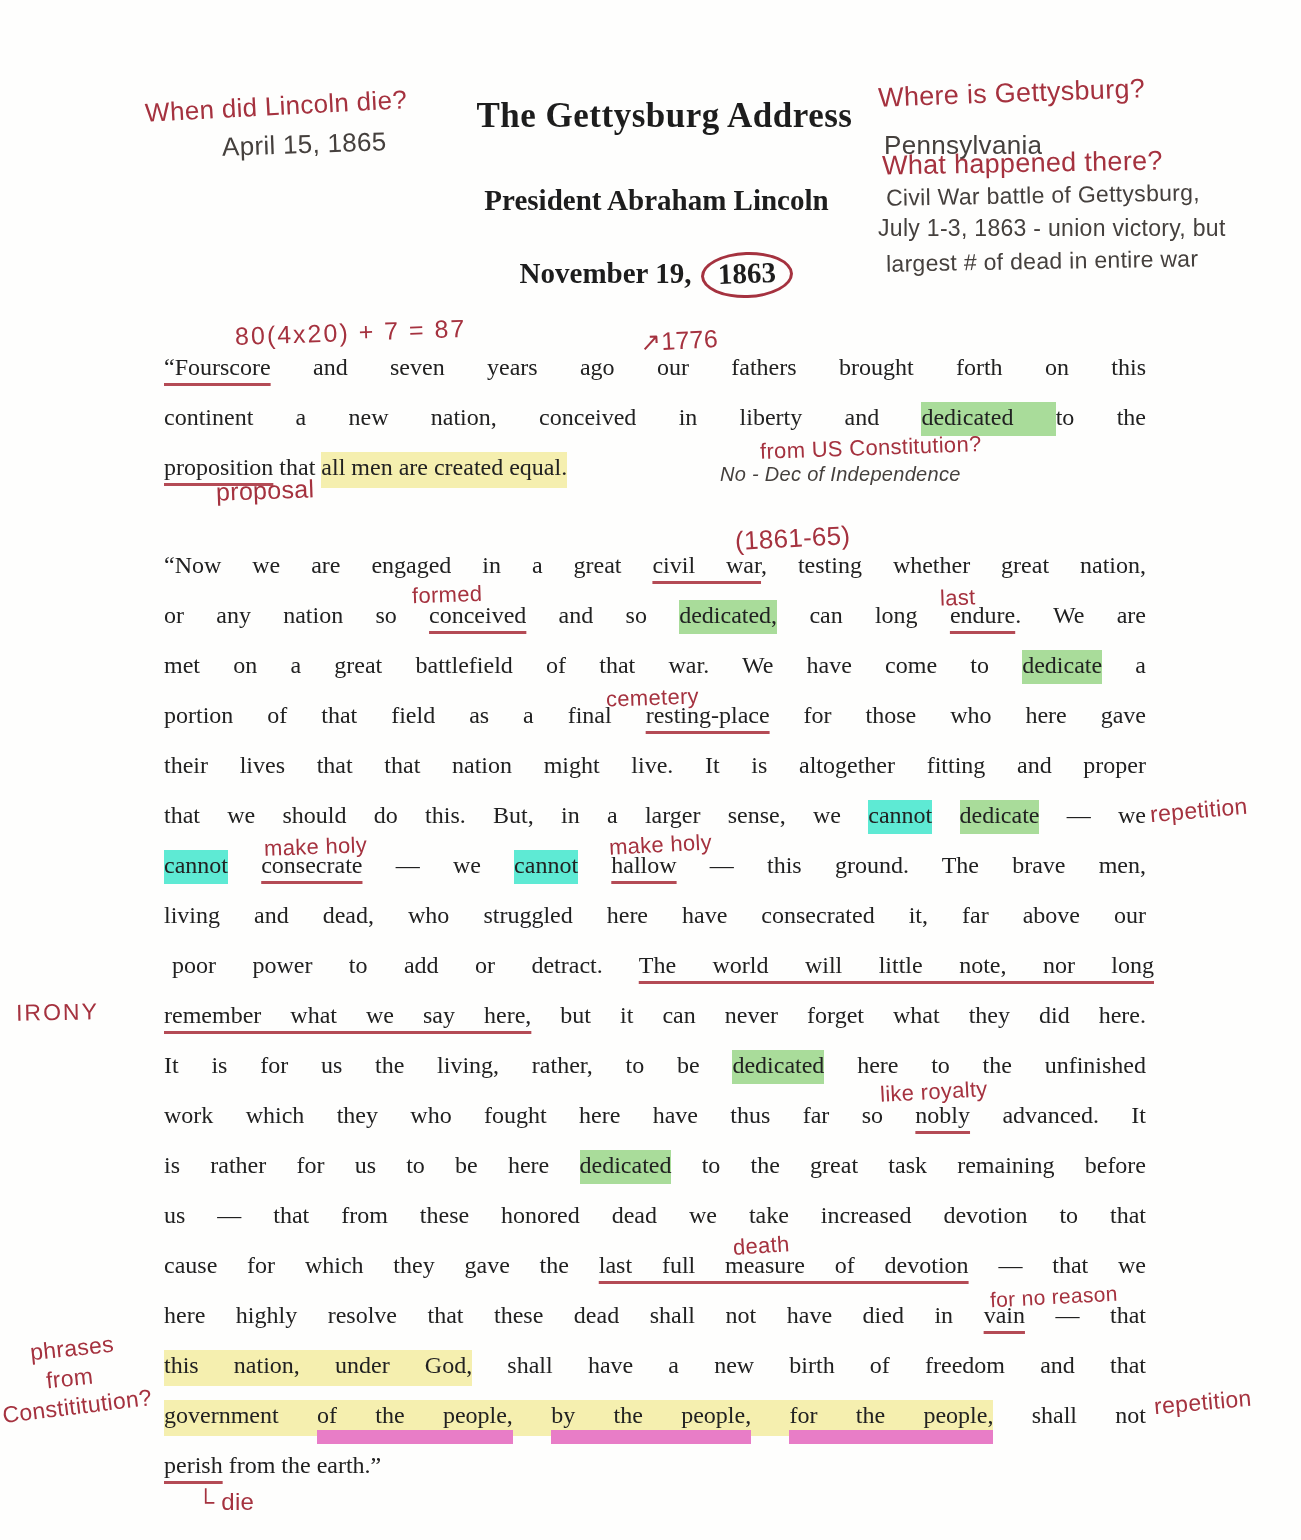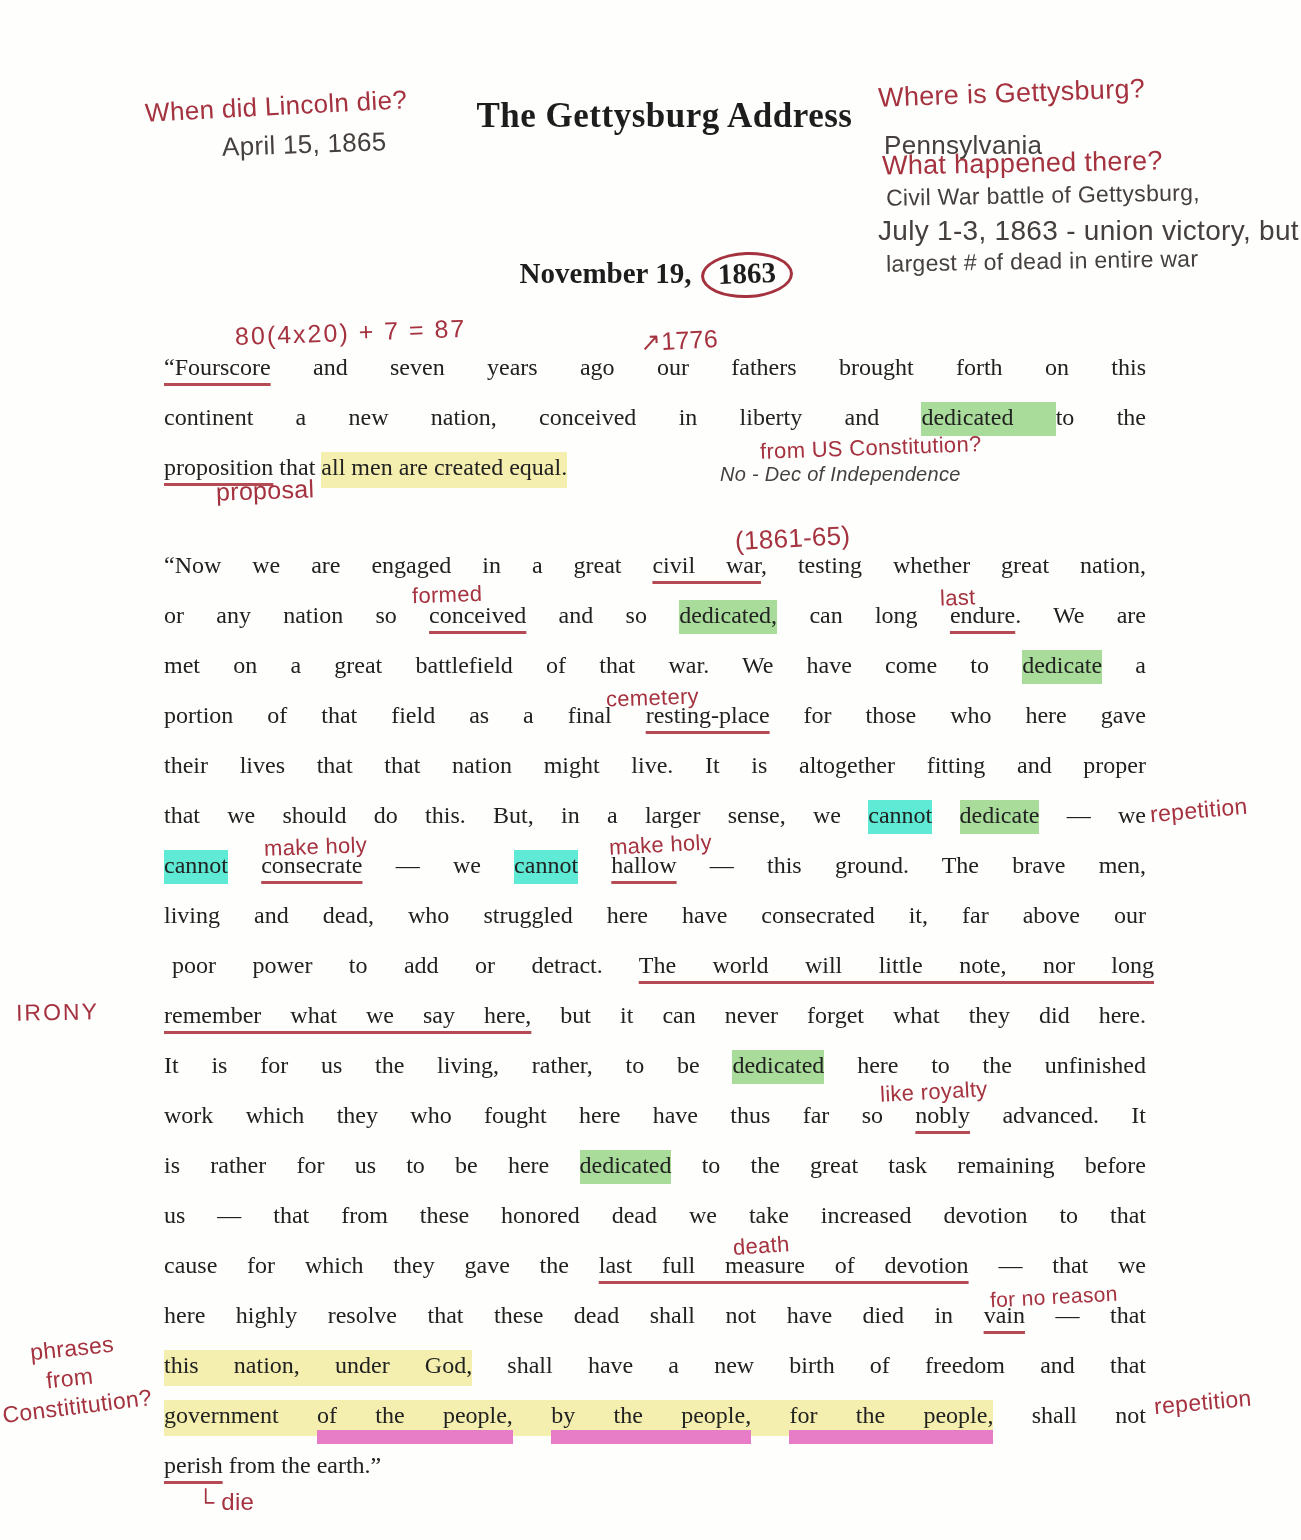--- a/index.html
+++ b/index.html
@@ -61,20 +61,21 @@
     letter-spacing:0.3px; line-height:1.15;
   }
   .hw-red  { color:#a5323f; }
   .hw-dark { color:#45403d; }
 </style>
 </head>
 <body>
 
 <div class="page">
   <h1 class="title">The Gettysburg Address</h1>
+  <h2 class="subtitle">President Abraham Lincoln</h2>
   <div class="dateline">
     <span>November 19,</span><span class="circled">1863</span>
   </div>
   <div id="text-layer">
       <div>
         <div class="tline" style="top: 342px;"><span class="ul">“Fourscore</span><span> and seven years ago our fathers brought forth on this</span></div>
         <div class="tline" style="top: 392px;"><span>continent a new nation, conceived in liberty and </span><span class="hl-g">dedicated </span><span>to the</span></div>
         <div class="tline last" style="top: 442px;"><span class="ul">proposition</span><span> that </span><span class="hl-y">all men are created equal.</span></div>
       </div>
       <div>
@@ -99,21 +100,21 @@
         <div class="tline last" style="top: 1440px;"><span class="ul">perish</span><span> from the earth.”</span></div>
       </div>
     </div>
   <div id="notes-layer">
       <div class="hw hw-red" style="left: 145px; top: 92px; font-size: 26px; transform: rotate(-3deg);">When did Lincoln die?</div>
       <div class="hw hw-dark" style="left: 222px; top: 130px; font-size: 26px; transform: rotate(-2deg);">April 15, 1865</div>
       <div class="hw hw-red" style="left: 878px; top: 78px; font-size: 27px; transform: rotate(-2deg);">Where is Gettysburg?</div>
       <div class="hw hw-dark" style="left: 884px; top: 119px; font-size: 26px; margin-top: 12px;">Pennsylvania</div>
       <div class="hw hw-red" style="left: 882px; top: 148px; font-size: 27px; transform: rotate(-1deg);">What happened there?</div>
       <div class="hw hw-dark" style="left: 886px; top: 182px; font-size: 23px; transform: rotate(-1deg);">Civil War battle of Gettysburg,</div>
-      <div class="hw hw-dark" style="left: 878px; top: 215px; font-size: 28px;">July 1-3, 1863 - union victory, but</div>
+      <div class="hw hw-dark" style="left: 878px; top: 215px; font-size: 23px;">July 1-3, 1863 - union victory, but</div>
       <div class="hw hw-dark" style="left: 886px; top: 248px; font-size: 23px; transform: rotate(-1deg);">largest # of dead in entire war</div>
       <div class="hw hw-red" style="left: 235px; top: 318px; font-size: 25px; transform: rotate(-2deg); letter-spacing: 2px;">80(4x20) + 7 = 87</div>
       <div class="hw hw-red" style="left: 640px; top: 326px; font-size: 25px; transform: rotate(-3deg);">↗1776</div>
       <div class="hw hw-red" style="left: 216px; top: 476px; font-size: 25px; transform: rotate(-2deg);">proposal</div>
       <div class="hw hw-red" style="left: 760px; top: 435px; font-size: 22px; transform: rotate(-2deg);">from US Constitution?</div>
       <div class="hw hw-dark" style="left: 720px; top: 463px; font-size: 20px; font-style: italic;">No - Dec of Independence</div>
       <div class="hw hw-red" style="left: 735px; top: 524px; font-size: 26px; transform: rotate(-3deg);">(1861-65)</div>
       <div class="hw hw-red" style="left: 412px; top: 582px; font-size: 22px; transform: rotate(-2deg);">formed</div>
       <div class="hw hw-red" style="left: 940px; top: 585px; font-size: 22px; transform: rotate(-2deg);">last</div>
       <div class="hw hw-red" style="left: 606px; top: 685px; font-size: 22px; transform: rotate(-2deg);">cemetery</div>

